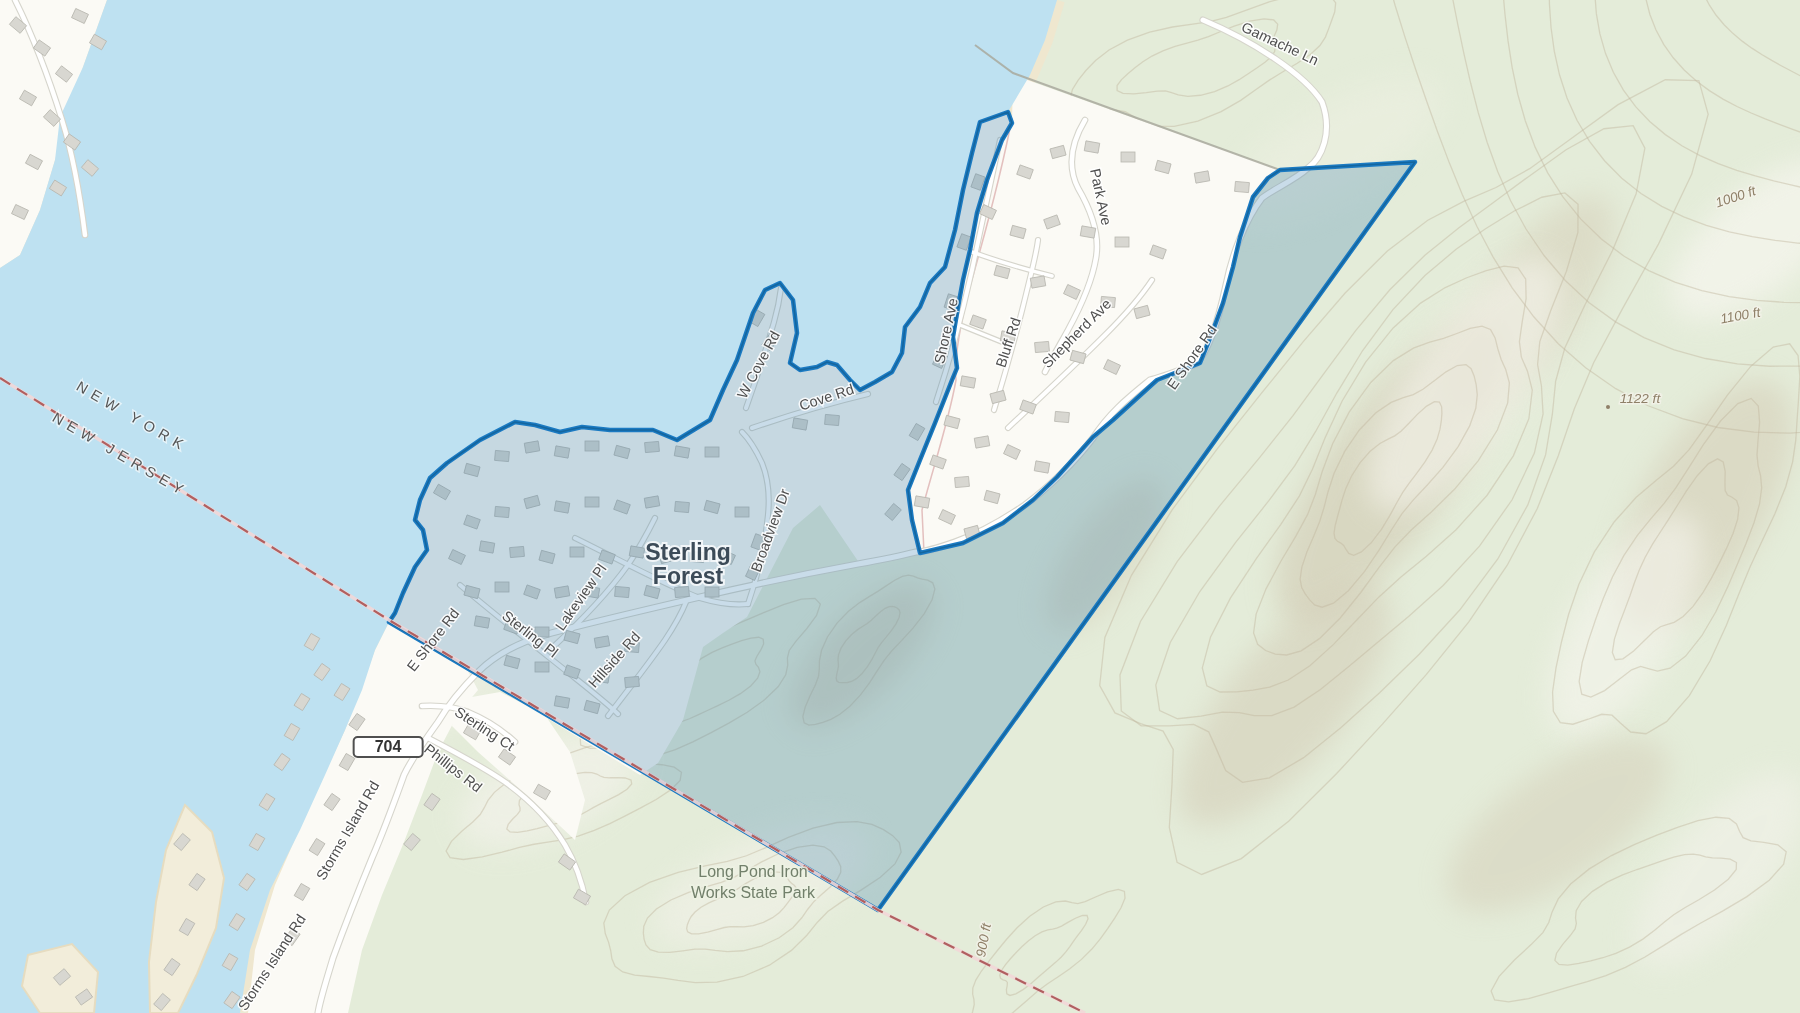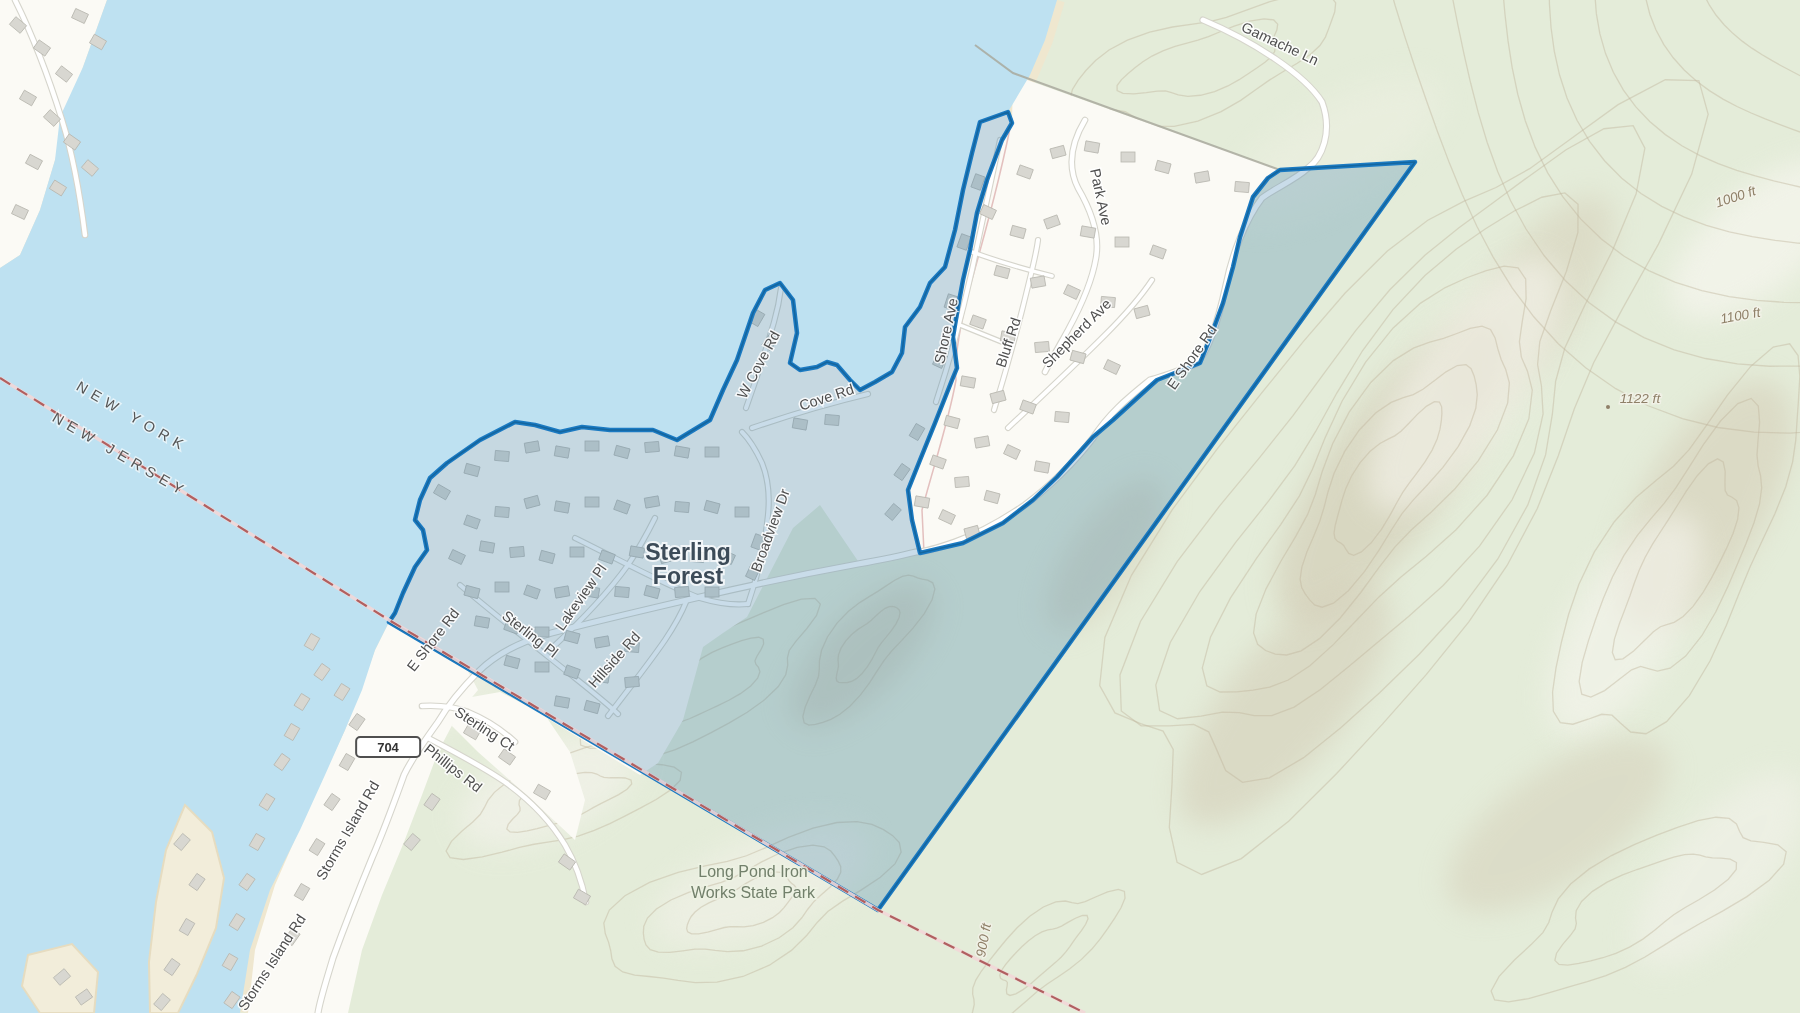--- a/index.html
+++ b/index.html
@@ -1,21 +1,21 @@
 <!DOCTYPE html>
 <html><head>
 <meta charset="utf-8">
 <style>
   html,body{margin:0;padding:0;background:#e4ecd9;width:1800px;height:1013px;overflow:hidden;}
   #stage{position:relative;width:1800px;height:1013px;font-family:"Liberation Sans",sans-serif;}
   #map-svg{position:absolute;left:0;top:0;}
   .shield{
     position:absolute;box-sizing:border-box;min-width:37px;height:22px;
     background:#ffffff;border:2px solid #4f4f4f;border-radius:5px;
-    font-family:"Liberation Sans",sans-serif;font-size:13px;font-weight:bold;color:#333;
+    font-family:"Liberation Sans",sans-serif;font-size:16px;font-weight:bold;color:#333;
     display:flex;align-items:center;justify-content:center;padding:0 20px;
     transform:translate(-50%,-50%);
   }
   text{font-family:"Liberation Sans",sans-serif;}
   .roadlbl{fill:#4f4f4f;font-size:14.5px;paint-order:stroke;stroke:rgba(255,255,255,0.85);stroke-width:3px;}
   .elevlbl{fill:#8f8068;font-size:13.5px;font-style:italic;paint-order:stroke;stroke:rgba(244,243,234,0.8);stroke-width:3px;}
   .statelbl{fill:#555555;font-size:14.5px;letter-spacing:6px;paint-order:stroke;stroke:rgba(255,255,255,0.6);stroke-width:3px;}
   .citylbl{fill:#3c4b58;font-size:23px;font-weight:bold;paint-order:stroke;stroke:rgba(255,255,255,0.75);stroke-width:4px;}
   .parklbl{fill:#72806b;font-size:16px;paint-order:stroke;stroke:rgba(238,242,228,0.8);stroke-width:3.5px;}
 </style>

